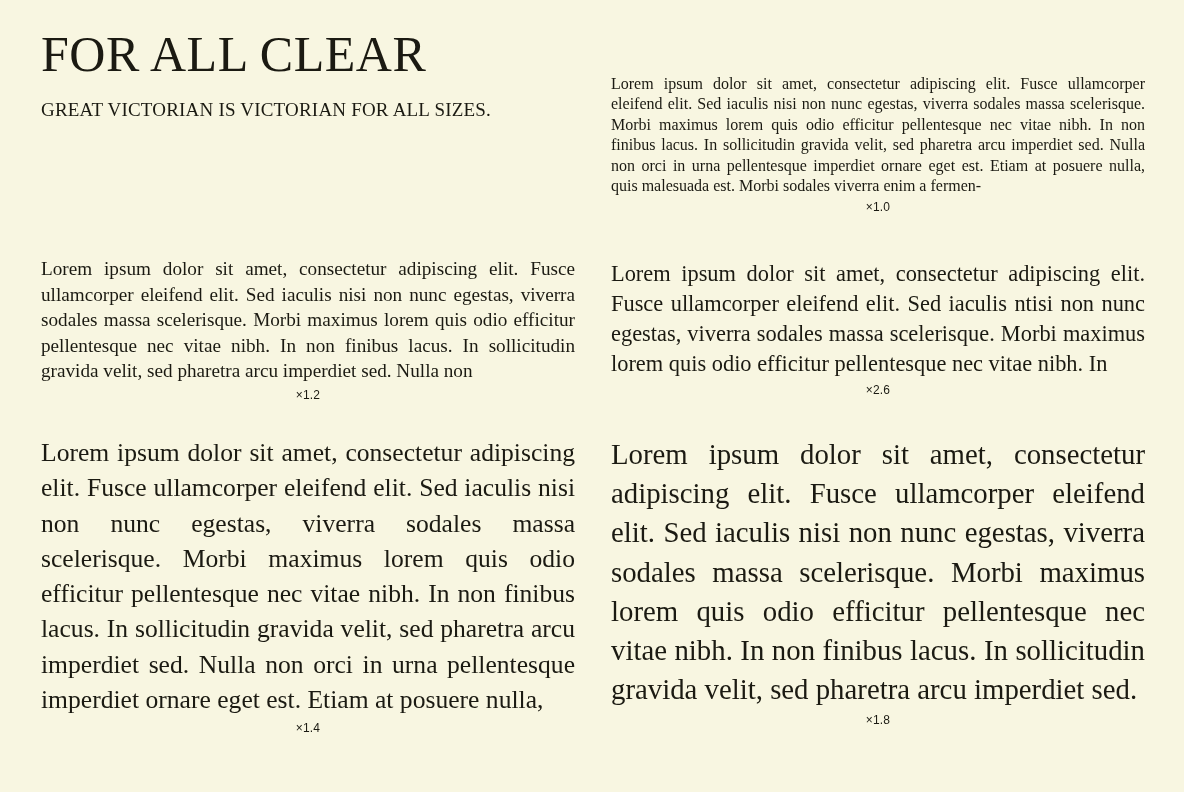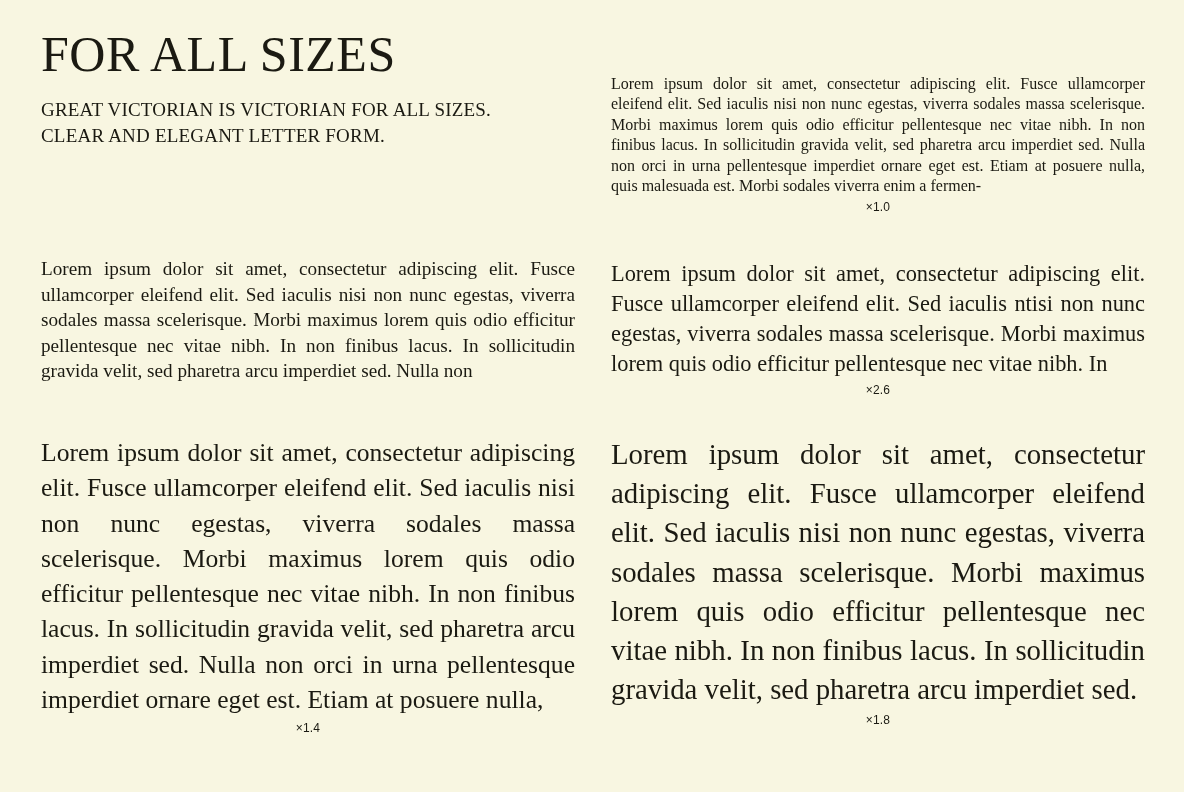--- a/index.html
+++ b/index.html
@@ -89,29 +89,29 @@
   .blk-18 { top: 394px; }
 </style>
 </head>
 <body>
 
 <div class="page">
 
   <div class="col col-left">
 
     <div class="masthead">
-      <h1 class="title">FOR ALL SIZES</h1>
+      <h1 class="title">FOR ALL CLEAR</h1>
       <div class="subtitle">
         <span class="sub-line">GREAT VICTORIAN IS VICTORIAN FOR ALL SIZES.</span>
-        <span class="sub-line">CLEAR AND ELEGANT LETTER FORM.</span>
       </div>
     </div>
 
     <div class="specimen s12 blk-12">
       <p>Lorem ipsum dolor sit amet, consectetur adipiscing elit. Fusce ullamcorper eleifend elit. Sed iaculis nisi non nunc egestas, viverra sodales massa scelerisque. Morbi maximus lorem quis odio efficitur pellentesque nec vitae nibh. In non finibus lacus. In sollicitudin gravida velit, sed pharetra arcu imperdiet sed. Nulla non</p>
+      <span class="scale-label">×1.2</span>
     </div>
 
     <div class="specimen s16 blk-16">
       <p>Lorem ipsum dolor sit amet, consectetur adipiscing elit. Fusce ullamcorper eleifend elit. Sed iaculis nisi non nunc egestas, viverra sodales massa scelerisque. Morbi maximus lorem quis odio efficitur pellentesque nec vitae nibh. In non finibus lacus. In sollicitudin gravida velit, sed pharetra arcu imperdiet sed. Nulla non orci in urna pellentesque imperdiet ornare eget est. Etiam at posuere nulla,</p>
       <span class="scale-label">×1.4</span>
     </div>
 
   </div>
 
   <div class="col col-right">

